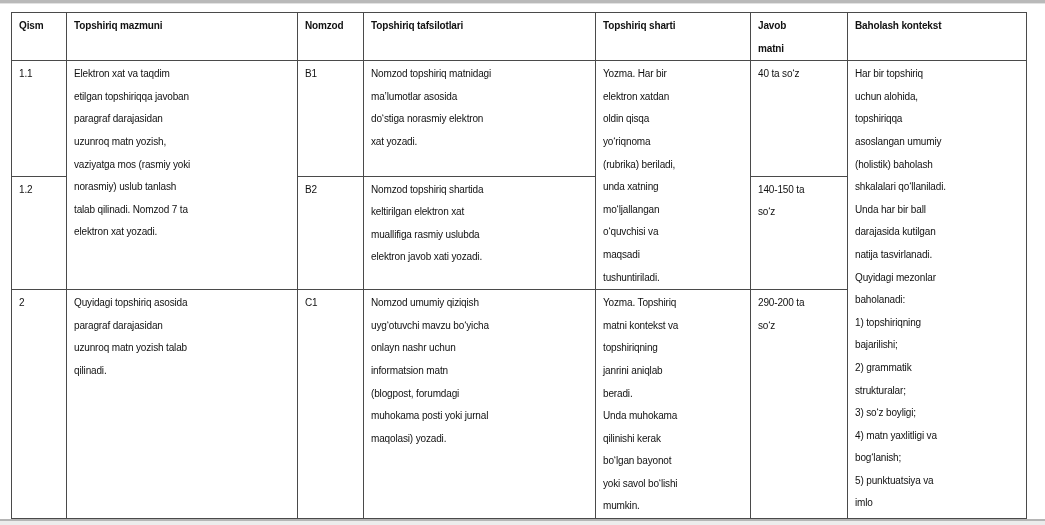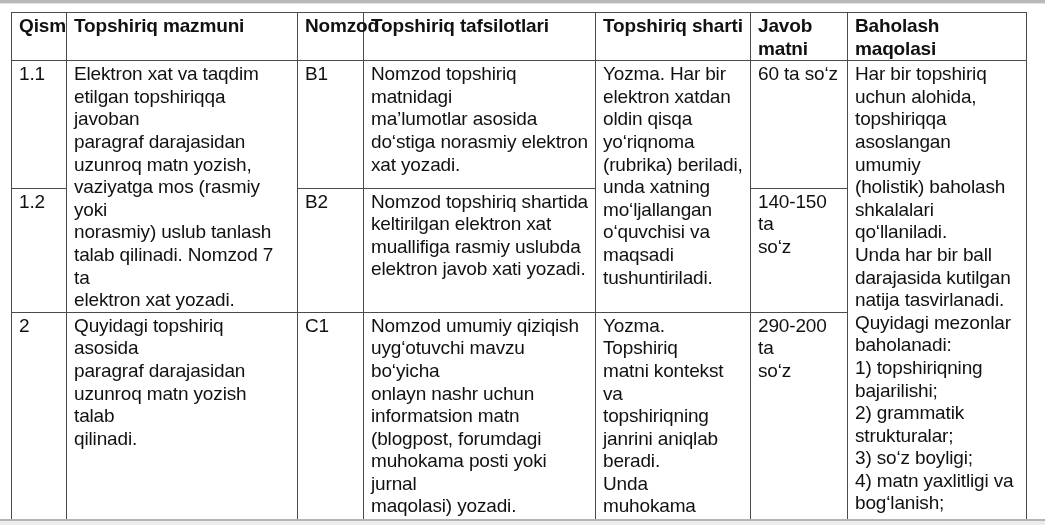--- a/index.html
+++ b/index.html
@@ -12,21 +12,21 @@
   .bottom-bar {
     position:absolute; left:0; top:519px; width:1045px; height:6px;
     background:#ececec; border-top:2px solid #b5b5b5;
   }
   table.main {
     position:absolute; left:11px; top:12px; border-collapse:collapse; table-layout:fixed;
     width:1015px;
   }
   table.main td, table.main th {
     border:1.3px solid #4a4a4a; vertical-align:top; text-align:left;
-    padding:2px 6px 0 7px; font-size:19px; line-height:22.6px;
+    padding:2px 6px 0 7px; font-size:10px; line-height:22.6px;
     letter-spacing:-0.15px;
   }
   table.main th { font-weight:bold; height:42px; }
   .cell-text { white-space:pre-line; }
   .italic-list { }
 </style>
 </head>
 <body>
 
 <div class="top-strip"></div>
@@ -44,21 +44,21 @@
   </colgroup>
   <thead>
     <tr>
       <th class="cell-text">Qism</th>
       <th class="cell-text">Topshiriq mazmuni</th>
       <th class="cell-text">Nomzod</th>
       <th class="cell-text">Topshiriq tafsilotlari</th>
       <th class="cell-text">Topshiriq sharti</th>
       <th class="cell-text">Javob
 matni</th>
-      <th class="cell-text">Baholash maqolasi</th>
+      <th class="cell-text">Baholash kontekst</th>
     </tr>
   </thead>
   <tbody>
     <tr style="height:115px">
       <td class="cell-text">1.1</td>
       <td class="cell-text" rowspan="2">Elektron xat va taqdim
 etilgan topshiriqqa javoban
 paragraf darajasidan
 uzunroq matn yozish,
 vaziyatga mos (rasmiy yoki
@@ -73,21 +73,21 @@
       <td class="cell-text" rowspan="2">Yozma. Har bir
 elektron xatdan
 oldin qisqa
 yo‘riqnoma
 (rubrika) beriladi,
 unda xatning
 mo‘ljallangan
 o‘quvchisi va
 maqsadi
 tushuntiriladi.</td>
-      <td class="cell-text">60 ta so‘z</td>
+      <td class="cell-text">40 ta so‘z</td>
       <td rowspan="3">
         <span class="cell-text" style="display:block">Har bir topshiriq
 uchun alohida,
 topshiriqqa
 asoslangan umumiy
 (holistik) baholash
 shkalalari qo‘llaniladi.
 Unda har bir ball
 darajasida kutilgan
 natija tasvirlanadi.

